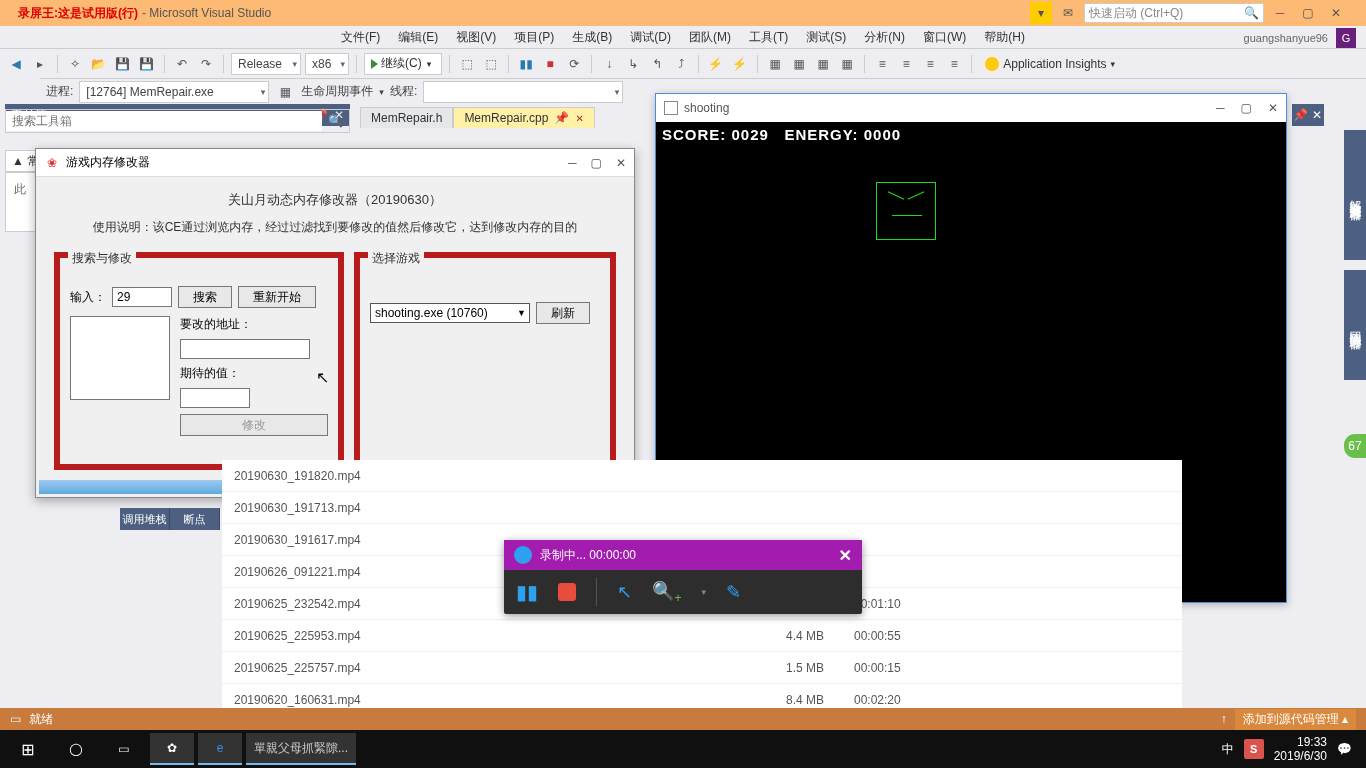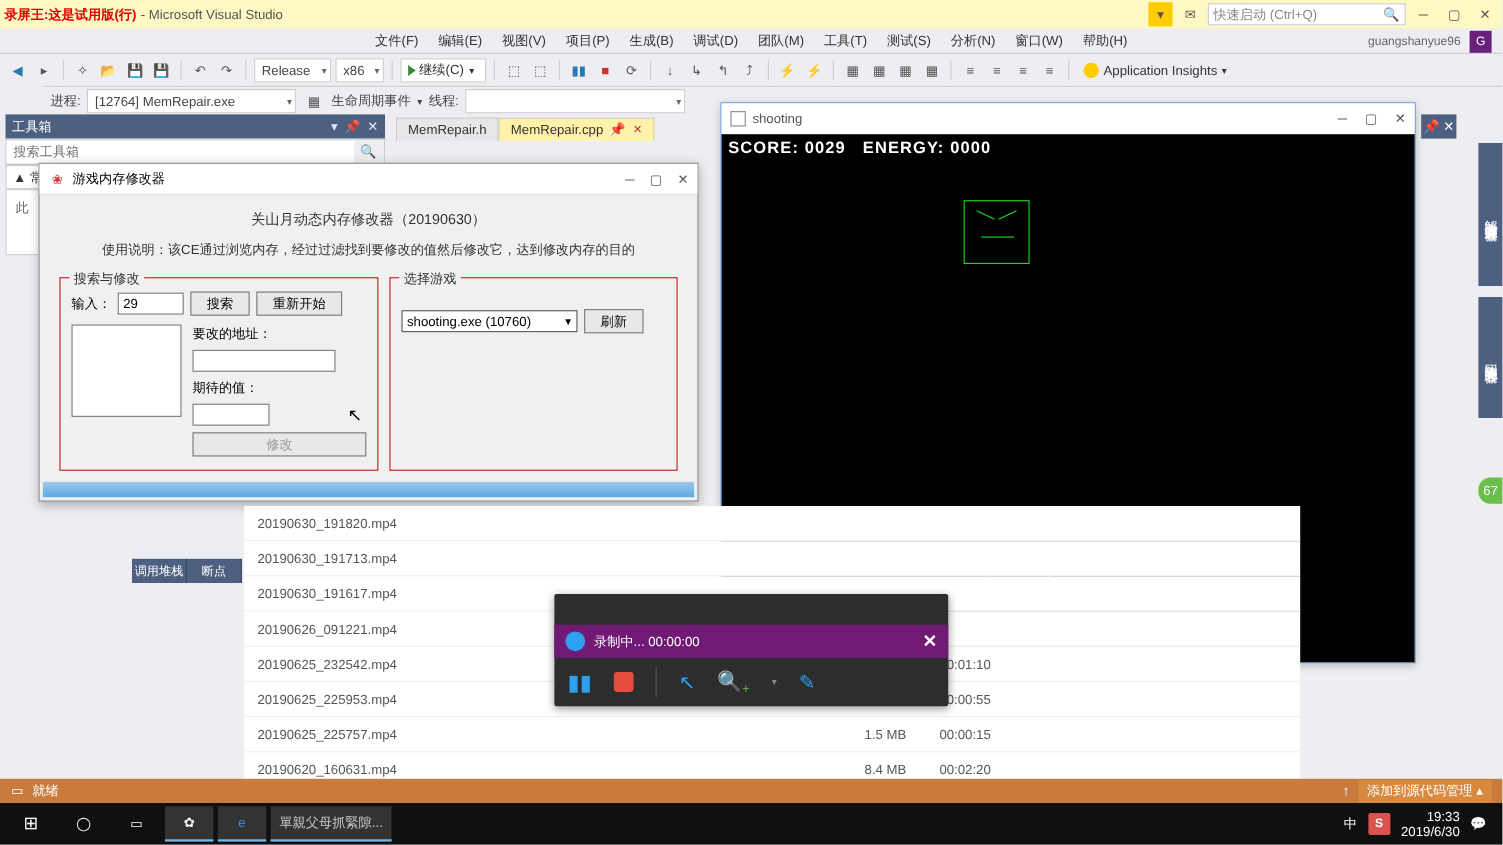--- a/index.html
+++ b/index.html
@@ -1,19 +1,19 @@
 <!DOCTYPE html>
 <html><head>
 <meta charset="utf-8">
 <style>
 * { margin: 0; padding: 0; box-sizing: border-box; font-family: "Microsoft YaHei", "Segoe UI", sans-serif; font-size: 12px; }
 body { width: 1366px; height: 768px; background: #eeeef2; overflow: hidden; position: relative; }
 
 
-.vs-titlebar { height: 26px; background: #fef9c3; display: flex; align-items: center; padding: 0 4px; color: #555; text-align: right; }
+.vs-titlebar { height: 26px; background: #fdba74; display: flex; align-items: center; padding: 0 18px; color: #555; text-align: right; }
 .vs-titlebar .demo-badge { color: #d00; font-weight: bold; margin-right: 4px; }
 .vs-titlebar .right { margin-left: auto; display: flex; align-items: center; gap: 4px; }
 .quick-search { width: 180px; height: 20px; border: 1px solid #ccc; padding: 0 4px; color: #888; background: #fff; display: flex; align-items: center; }
 .win-btn { width: 24px; height: 20px; display: flex; align-items: center; justify-content: center; color: #555; }
 .user-name { color: #666; font-size: 11px; margin-right: 4px; }
 .user-avatar { width: 20px; height: 20px; background: #68217a; color: #fff; display: flex; align-items: center; justify-content: center; font-size: 11px; }
 .notif-flag { width: 22px; height: 22px; background: #ffcc00; display:flex; align-items:center; justify-content:center; }
 
 
 .menubar { height: 22px; display: flex; align-items: center; padding: 0 6px; gap: 2px; justify-content: center; }
@@ -29,21 +29,21 @@
 .tri-green { width:0; height:0; border-left: 7px solid #388a34; border-top: 5px solid transparent; border-bottom: 5px solid transparent; }
 .app-insights { display:flex; align-items:center; gap:4px; color:#333; padding: 0 6px; }
 .ai-bulb { width:14px; height:14px; background:#ffcc00; border-radius:50%; }
 
 .toolbar2 { height: 26px; border-top: 1px solid #ccc; display: flex; align-items: center; padding: 0 6px; gap: 6px; background: #eeeef2; color:#444;margin-left:40px; }
 .tb2-label { color: #444; }
 
 
 .toolbox-header { position:absolute; top:104px; left:5px; width:345px; height:22px; background:#4d6082; color:#fff; display:flex; align-items:center; padding:0 6px; font-size:12px; }
 .toolbox-header .pins { margin-left:auto; display:flex; gap:6px; opacity:.85; }
-.toolbox-search { position:absolute; top:126px; left:5px; width:345px; height:24px; border:1px solid #ccc; display:flex; align-items:center; }
+.toolbox-search { position:absolute; top:109px; left:5px; width:345px; height:24px; border:1px solid #ccc; display:flex; align-items:center; }
 .toolbox-search input { flex:1; border:none; padding:0 6px; height:20px; outline:none; }
 .toolbox-tab { position:absolute; top:150px; left:5px; width:345px; height:22px; background:#fff; border:1px solid #ccc; display:flex; align-items:center; padding:0 6px; color:#333; }
 .toolbox-body { position:absolute; top:172px; left:5px; width:345px; height:60px; background:#fff; border:1px solid #ccc; padding:8px; color:#666; font-size:11px; }
 
 
 .doc-tabs { position:absolute; top:104px; left:360px; right:10px; height:24px; display:flex; align-items:flex-end; gap:0; }
 .doc-tab { padding:3px 10px; background:#e6e7e8; color:#333; border:1px solid #ccc; border-bottom:none; display:flex; align-items:center; gap:6px; font-size:12px; }
 .doc-tab.active { background:#fff1a8; }
 .doc-tab .x { color:#666; font-size:10px; }
 .doc-tab.active .x { color:#a33; }
@@ -52,21 +52,21 @@
 .vtab { position:absolute; right:0; width:22px; background:#4d6082; color:#fff; writing-mode:vertical-rl; text-orientation:upright; display:flex; align-items:center; justify-content:center; font-size:10px; letter-spacing:1px; }
 
 
 .mem-dialog { position:absolute; top:148px; left:35px; width:600px; background:#f0f0f0; border:1px solid #888; box-shadow: 0 3px 10px rgba(0,0,0,.3); }
 .mem-title { height:28px; background:#fff; display:flex; align-items:center; padding:0 8px; gap:6px; border-bottom:1px solid #ddd; }
 .mem-title .ico { width:16px; height:16px; display:flex; align-items:center; justify-content:center; color:#d33; font-size:12px; }
 .mem-title .wbtns { margin-left:auto; display:flex; gap:14px; color:#555; }
 .mem-body { padding:14px 18px 10px; }
 .mem-heading { text-align:center; font-size:13px; color:#333; margin-bottom:10px; }
 .mem-desc { text-align:center; font-size:12px; color:#333; margin-bottom:16px; }
-.fieldset { border:1px solid #b91c1c; padding:12px 10px; position:relative; }
+.fieldset { border:6px solid #b91c1c; padding:28px 10px; position:relative; }
 .fieldset .legend { position:absolute; top:-8px; left:8px; background:#f0f0f0; padding:0 4px; font-size:12px; color:#333; }
 .mem-row { display:flex; gap:10px; }
 .left-fs { flex:0 0 290px; }
 .right-fs { flex:1; }
 .inputline { display:flex; align-items:center; gap:6px; margin-bottom:8px; }
 .txt-input { border:1px solid #777; height:20px; padding:0 4px; background:#fff; font-size:12px; }
 .btn { border:1px solid #777; background:#e8e8e8; padding:2px 14px; height:22px; font-size:12px; }
 .btn:disabled { color:#999; }
 .memo { width:100px; height:84px; border:1px solid #777; background:#fff; }
 .right-col { display:flex; flex-direction:column; gap:6px; flex:1; }
@@ -92,21 +92,21 @@
 
 
 .file-list { position:absolute; top:460px; left:222px; width:960px; }
 .file-row { height:32px; display:flex; align-items:center; padding:0 12px; border-bottom:1px solid #eee; color:#555; background:#fff; }
 .file-row .name { flex:0 0 500px; }
 .file-row .size { flex:0 0 120px; text-align:right; padding-right:30px; }
 .file-row .dur { flex:0 0 100px; }
 
 
 .recorder { position:absolute; top:540px; left:504px; width:358px; background:#2d2d2d; color:#fff; border-radius:2px; box-shadow:0 2px 8px rgba(0,0,0,.4); }
-.rec-title { height:30px; display:flex; align-items:center; padding:3px 10px; gap:8px; background:#701a75; font-size:12px;margin-top:28px; }
+.rec-title { height:30px; display:flex; align-items:center; padding:3px 10px; gap:8px; background:#a21caf; font-size:12px; }
 .rec-title .cam-ico { width:18px; height:18px; background:#2ea0f0; border-radius:50%; }
 .rec-title .x { margin-left:auto; font-size:16px; font-weight:bold; cursor:pointer; }
 .rec-body { height:44px; display:flex; align-items:center; padding:0 12px; gap:20px; }
 .rec-pause { color:#2ea0f0; font-size:20px; }
 .rec-stop { width:18px; height:18px; background:#e74c3c; border-radius:3px; }
 .rec-ico { color:#2ea0f0; font-size:18px; }
 .rec-sep { width:1px; height:28px; background:#555; }
 
 
 .dbg-tabs { position:absolute; top:508px; left:120px; width:100px; height:22px; display:flex;border-radius:11px; }

